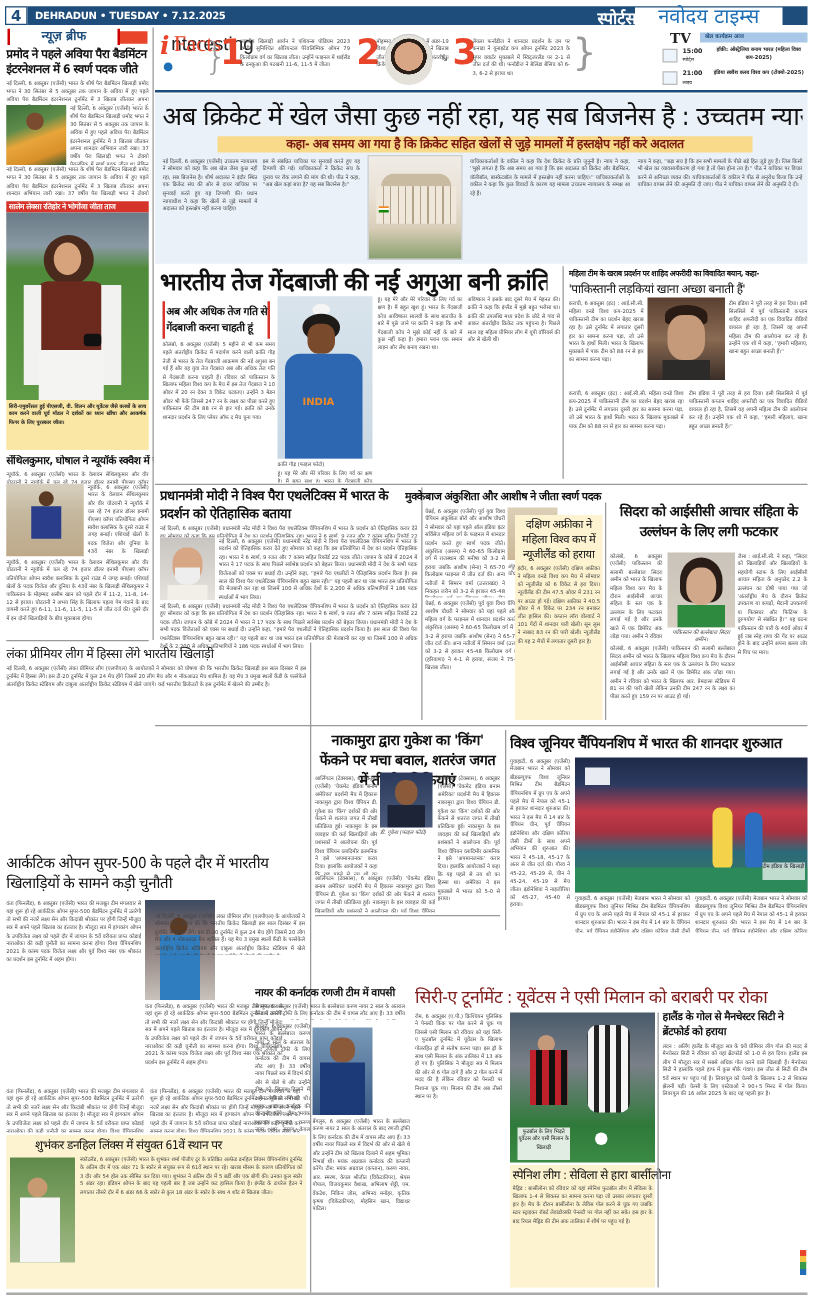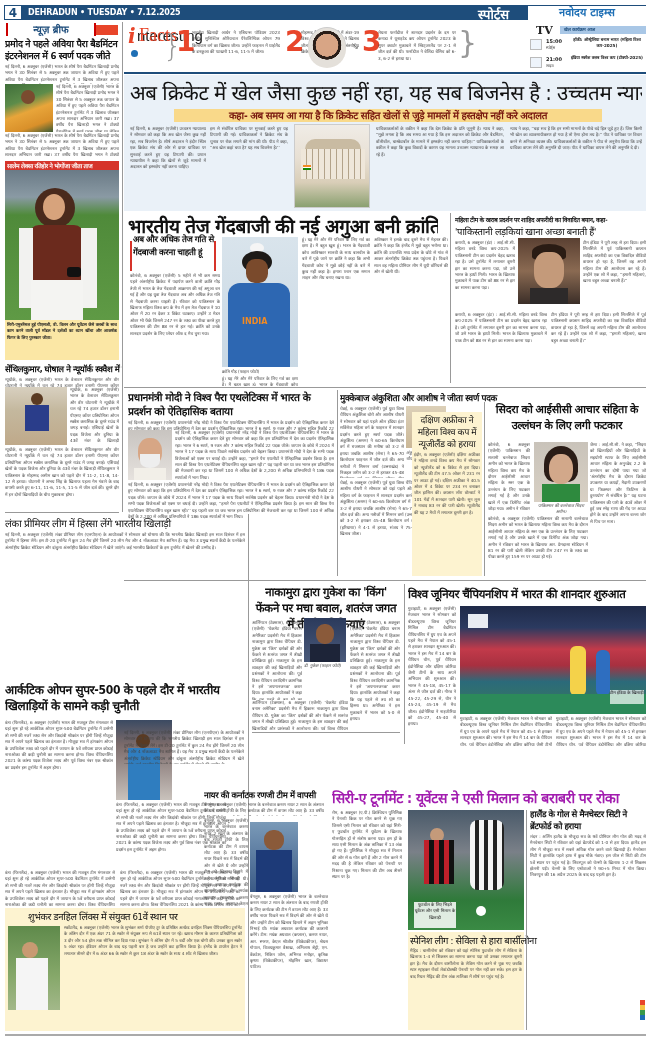--- a/index.html
+++ b/index.html
@@ -8,21 +8,21 @@
 .body-text{font-size:4.2px;line-height:6.4px;color:#444;text-align:justify;overflow:hidden}
 .hl{font-family:"DejaVu Sans Condensed","DejaVu Sans",sans-serif;font-weight:bold;color:#111;letter-spacing:-0.3px;overflow:hidden;white-space:nowrap}
 .photo{overflow:hidden}
 .vr{position:absolute;background:#999;width:1px}
 .hr{position:absolute;background:#999;height:1px}
 
 #masthead{left:4px;top:5px;width:642px;height:15px;background:#1e4d7b;color:#fff}
 #pageno{left:4px;top:5px;width:18px;height:15px;background:#fff;color:#1e4d7b;font-weight:bold;font-size:12px;text-align:center;line-height:15px;border:1px solid #1e4d7b}
 #dateline{left:28px;top:8px;font-size:8px;color:#fff;font-weight:bold;letter-spacing:-0.2px}
 #section-title{left:478px;top:5px;font-size:13px;color:#fff;font-weight:bold}
-#brand{left:528px;top:6px;width:118px;height:14px;background:#fff;color:#1e6fb5;font-size:11px;font-weight:bold;text-align:center;line-height:14px}
+#brand{left:508px;top:6px;width:118px;height:14px;background:#fff;color:#1e6fb5;font-size:16px;font-weight:normal;text-align:center;line-height:14px}
 
 #nb-label{left:6px;top:23px;width:90px;height:13px;border-left:2px solid #c00;border-right:2px solid #c00;font-size:10px;color:#1e4d7b;text-align:center;line-height:13px;font-weight:bold}
 #nb-bar{left:96px;top:25px;width:22px;height:10px;background:#e8452a}
 .facts-num{font-size:28px;color:#e8452a;font-weight:bold;line-height:28px}
 #tv-bar{left:560px;top:26px;width:86px;height:8px;background:#a9c7e6}
 </style>
 </head>
 <body>
 
 <div class="abs" id="masthead"></div>
@@ -63,21 +63,21 @@
   <div style="position:absolute;left:20px;top:18px;width:24px;height:26px;background:#2a3d8a"></div>
 </div>
 <div class="abs body-text" style="left:70px;top:387px;width:49px;height:58px">न्यूयॉर्क, 6 अक्तूबर (एजेंसी) भारत के वेलावन सेंथिलकुमार और वीर चोटरानी ने न्यूयॉर्क में चल रहे 74 हजार डॉलर इनामी पीएसए कॉपर प्रतियोगिता ओपन स्क्वैश क्लासिक के दूसरे राउंड में जगह बनाई। एशियाई खेलों के पदक विजेता और दुनिया के 43वें नंबर के खिलाड़ी सेंथिलकुमार ने पाकिस्तान के मोहम्मद असीम खान को पहले दौर में 11-2, 11-8, 14-12 से हराया। चोटरानी ने अभय सिंह के खिलाफ पहला गेम गंवाने के बाद वापसी करते हुए 6-11, 11-6, 11-5, 11-5 से जीत दर्ज की। दूसरे दौर में इन दोनों खिलाड़ियों के बीच मुकाबला होगा।</div>
 <div class="abs body-text" style="left:5px;top:447px;width:114px;height:60px">न्यूयॉर्क, 6 अक्तूबर (एजेंसी) भारत के वेलावन सेंथिलकुमार और वीर चोटरानी ने न्यूयॉर्क में चल रहे 74 हजार डॉलर इनामी पीएसए कॉपर प्रतियोगिता ओपन स्क्वैश क्लासिक के दूसरे राउंड में जगह बनाई। एशियाई खेलों के पदक विजेता और दुनिया के 43वें नंबर के खिलाड़ी सेंथिलकुमार ने पाकिस्तान के मोहम्मद असीम खान को पहले दौर में 11-2, 11-8, 14-12 से हराया। चोटरानी ने अभय सिंह के खिलाफ पहला गेम गंवाने के बाद वापसी करते हुए 6-11, 11-6, 11-5, 11-5 से जीत दर्ज की। दूसरे दौर में इन दोनों खिलाड़ियों के बीच मुकाबला होगा।</div>
 
 <div class="hr" style="left:5px;top:512px;width:114px"></div>
 
 <div class="abs hl" style="left:5px;top:517px;width:240px;font-size:10px;line-height:13px;font-weight:normal">लंका प्रीमियर लीग में हिस्सा लेंगे भारतीय खिलाड़ी</div>
 <div class="abs body-text" style="left:5px;top:532px;width:240px;height:44px">नई दिल्ली, 6 अक्तूबर (एजेंसी) लंका प्रीमियर लीग (एलपीएल) के आयोजकों ने सोमवार को घोषणा की कि भारतीय क्रिकेट खिलाड़ी इस साल दिसंबर में इस टूर्नामेंट में हिस्सा लेंगे। इस टी-20 टूर्नामेंट में कुल 24 मैच होंगे जिसमें 20 लीग मैच और 4 नॉकआउट मैच शामिल हैं। यह मैच 3 प्रमुख स्थलों कैंडी के पल्लेकेले अंतर्राष्ट्रीय क्रिकेट स्टेडियम और दांबुला अंतर्राष्ट्रीय क्रिकेट स्टेडियम में खेले जाएंगे। कई भारतीय क्रिकेटरों के इस टूर्नामेंट में खेलने की उम्मीद है।</div>
 
-<div class="abs hl" style="left:5px;top:682px;width:240px;font-size:12px;line-height:16px;font-weight:bold;white-space:normal">आर्कटिक ओपन सुपर-500 के पहले दौर में भारतीय खिलाड़ियों के सामने कड़ी चुनौती</div>
+<div class="abs hl" style="left:5px;top:682px;width:240px;font-size:12px;line-height:16px;font-weight:normal;white-space:normal">आर्कटिक ओपन सुपर-500 के पहले दौर में भारतीय खिलाड़ियों के सामने कड़ी चुनौती</div>
 <div class="abs body-text" style="left:5px;top:720px;width:108px;height:148px">वंता (फिनलैंड), 6 अक्तूबर (एजेंसी) भारत की मजबूत टीम मंगलवार से यहां शुरू हो रहे आर्कटिक ओपन सुपर-500 बैडमिंटन टूर्नामेंट में उतरेगी तो सभी की नजरें लक्ष्य सेन और किदांबी श्रीकांत पर होंगी जिन्हें मौजूदा सत्र में अपने पहले खिताब का इंतजार है। मौजूदा सत्र में हांगकांग ओपन के उपविजेता लक्ष्य को पहले दौर में जापान के 5वें वरीयता प्राप्त कोडाई नाराओका की कड़ी चुनौती का सामना करना होगा। विश्व चैंपियनशिप 2021 के कांस्य पदक विजेता लक्ष्य और पूर्व विश्व नंबर एक श्रीकांत का प्रदर्शन इस टूर्नामेंट में अहम होगा।</div>
 <div class="abs photo" style="left:116px;top:720px;width:56px;height:80px;background:linear-gradient(180deg,#3b4a62 0%,#7a6a6a 30%,#c9c2bc 100%)">
   <div style="position:absolute;left:20px;top:14px;width:14px;height:14px;border-radius:50%;background:#5a3a22"></div>
   <div style="position:absolute;left:12px;top:28px;width:32px;height:52px;background:#2f7dbf"></div>
 </div>
 <div class="abs body-text" style="left:116px;top:802px;width:110px;height:66px">वंता (फिनलैंड), 6 अक्तूबर (एजेंसी) भारत की मजबूत टीम मंगलवार से यहां शुरू हो रहे आर्कटिक ओपन सुपर-500 बैडमिंटन टूर्नामेंट में उतरेगी तो सभी की नजरें लक्ष्य सेन और किदांबी श्रीकांत पर होंगी जिन्हें मौजूदा सत्र में अपने पहले खिताब का इंतजार है। मौजूदा सत्र में हांगकांग ओपन के उपविजेता लक्ष्य को पहले दौर में जापान के 5वें वरीयता प्राप्त कोडाई नाराओका की कड़ी चुनौती का सामना करना होगा। विश्व चैंपियनशिप 2021 के कांस्य पदक विजेता लक्ष्य और पूर्व विश्व नंबर एक श्रीकांत का प्रदर्शन इस टूर्नामेंट में अहम होगा।</div>
 
 <div class="abs" style="left:5px;top:870px;width:240px;height:40px"></div>
 <div class="abs body-text" style="left:5px;top:870px;width:110px;height:36px">वंता (फिनलैंड), 6 अक्तूबर (एजेंसी) भारत की मजबूत टीम मंगलवार से यहां शुरू हो रहे आर्कटिक ओपन सुपर-500 बैडमिंटन टूर्नामेंट में उतरेगी तो सभी की नजरें लक्ष्य सेन और किदांबी श्रीकांत पर होंगी जिन्हें मौजूदा सत्र में अपने पहले खिताब का इंतजार है। मौजूदा सत्र में हांगकांग ओपन के उपविजेता लक्ष्य को पहले दौर में जापान के 5वें वरीयता प्राप्त कोडाई नाराओका की कड़ी चुनौती का सामना करना होगा। विश्व चैंपियनशिप 2021 के कांस्य पदक विजेता लक्ष्य और पूर्व विश्व नंबर एक श्रीकांत का प्रदर्शन इस टूर्नामेंट में अहम होगा।</div>
 <div class="abs body-text" style="left:120px;top:870px;width:120px;height:36px">वंता (फिनलैंड), 6 अक्तूबर (एजेंसी) भारत की मजबूत टीम मंगलवार से यहां शुरू हो रहे आर्कटिक ओपन सुपर-500 बैडमिंटन टूर्नामेंट में उतरेगी तो सभी की नजरें लक्ष्य सेन और किदांबी श्रीकांत पर होंगी जिन्हें मौजूदा सत्र में अपने पहले खिताब का इंतजार है। मौजूदा सत्र में हांगकांग ओपन के उपविजेता लक्ष्य को पहले दौर में जापान के 5वें वरीयता प्राप्त कोडाई नाराओका की कड़ी चुनौती का सामना करना होगा। विश्व चैंपियनशिप 2021 के कांस्य पदक विजेता लक्ष्य और पूर्व विश्व नंबर एक श्रीकांत का प्रदर्शन इस टूर्नामेंट में अहम होगा।</div>
@@ -138,21 +138,21 @@
   <div style="position:absolute;left:10px;top:14px;width:56px;height:10px;background:#c9bba2;border-radius:28px 28px 0 0"></div>
   <div style="position:absolute;left:6px;top:24px;width:64px;height:30px;background:repeating-linear-gradient(90deg,#efe7da 0 5px,#b3a38a 5px 6px)"></div>
   <div style="position:absolute;left:8px;top:40px;width:8px;height:5px;background:linear-gradient(#f08a24 33%,#fff 33% 66%,#138808 66%)"></div>
 </div>
 <div class="abs body-text" style="left:376px;top:126px;width:128px;height:82px">याचिकाकर्ताओं के वकील ने कहा कि देश क्रिकेट के प्रति जुनूनी है। न्याय ने कहा, ''मुझे लगता है कि अब समय आ गया है कि इस अदालत को क्रिकेट और बैडमिंटन, वॉलीबॉल, बास्केटबॉल के मामले में हस्तक्षेप नहीं करना चाहिए।'' याचिकाकर्ताओं के वकील ने कहा कि कुछ विवादों के कारण यह मामला उच्चतम न्यायालय के समक्ष आ रहे हैं।</div>
 <div class="abs body-text" style="left:510px;top:126px;width:132px;height:82px">न्याय ने कहा, ''बड़ा सच है कि इन सभी मामलों के पीछे बड़े हित जुड़े हुए हैं। जिस किसी भी खेल का व्यावसायीकरण हो गया है तो ऐसा होना तय है।'' पीठ ने याचिका पर विचार करने से अनिच्छा व्यक्त की। याचिकाकर्ताओं के वकील ने पीठ से अनुरोध किया कि उन्हें याचिका वापस लेने की अनुमति दी जाए। पीठ ने याचिका वापस लेने की अनुमति दे दी।</div>
 
 <div class="abs hl" style="left:128px;top:213px;width:310px;font-size:19px;line-height:26px">भारतीय तेज गेंदबाजी की नई अगुआ बनी क्रांति गौड़</div>
 <div class="abs" style="left:130px;top:241px;width:2px;height:30px;background:#d6342a"></div>
 <div class="abs" style="left:214px;top:241px;width:2px;height:30px;background:#d6342a"></div>
-<div class="abs hl" style="left:133px;top:233px;width:82px;font-size:8.5px;line-height:13px;white-space:normal">अब और अधिक तेज गति से गेंदबाजी करना चाहती हूं</div>
+<div class="abs hl" style="left:133px;top:244px;width:82px;font-size:8.5px;line-height:13px;white-space:normal">अब और अधिक तेज गति से गेंदबाजी करना चाहती हूं</div>
 <div class="abs body-text" style="left:130px;top:273px;width:90px;height:110px">कोलंबो, 6 अक्तूबर (एजेंसी) 5 महीने से भी कम समय पहले अंतर्राष्ट्रीय क्रिकेट में पदार्पण करने वाली क्रांति गौड़ तेजी से भारत के तेज गेंदबाजी आक्रमण की नई अगुआ बन गई हैं और यह युवा तेज गेंदबाज अब और अधिक तेज गति से गेंदबाजी करना चाहती हैं। रविवार को पाकिस्तान के खिलाफ महिला विश्व कप के मैच में इस तेज गेंदबाज ने 10 ओवर में 20 रन देकर 3 विकेट चटकाए। उन्होंने 3 मेडन ओवर भी फेंके जिससे 247 रन के लक्ष्य का पीछा करते हुए पाकिस्तान की टीम 88 रन से हार गई। क्रांति को उनके शानदार प्रदर्शन के लिए प्लेयर ऑफ द मैच चुना गया।</div>
 <div class="abs photo" style="left:222px;top:237px;width:76px;height:130px;background:linear-gradient(180deg,#d9e4ec 0%,#c9d8e4 100%)">
   <div style="position:absolute;left:28px;top:6px;width:14px;height:10px;border-radius:50%;background:#f5f5f5"></div>
   <div style="position:absolute;left:20px;top:14px;width:30px;height:22px;border-radius:50%;background:#1d1a18"></div>
   <div style="position:absolute;left:24px;top:22px;width:22px;height:24px;border-radius:40%;background:#7a4a2c"></div>
   <div style="position:absolute;left:6px;top:46px;width:62px;height:84px;background:#2d67b2;border-radius:12px 12px 0 0"></div>
   <div style="position:absolute;left:20px;top:80px;font-size:8px;color:#f08a24;font-weight:bold">INDIA</div>
 </div>
 <div class="abs body-text" style="left:222px;top:369px;width:76px;height:14px">क्रांति गौड़ (फाइल फोटो)</div>
 <div class="abs body-text" style="left:222px;top:376px;width:76px;height:10px">हूं। यह मेरे और मेरे परिवार के लिए गर्व का क्षण है। मैं बहुत खुश हूं। भारत के गेंदबाजी कोच आविष्कार सालवी के साथ बातचीत के बारे में पूछे जाने पर क्रांति ने कहा कि अभी गेंदबाजी कोच ने मुझे कोई नहीं के बारे में कुछ नहीं कहा है। हमारा प्लान एक समान लाइन और लेंथ बनाए रखना था।</div>
@@ -178,21 +178,21 @@
 <div class="abs body-text" style="left:128px;top:420px;width:206px;height:10px">नई दिल्ली, 6 अक्तूबर (एजेंसी) प्रधानमंत्री नरेंद्र मोदी ने विश्व पैरा एथलेटिक्स चैंपियनशिप में भारत के प्रदर्शन को ऐतिहासिक करार देते हुए सोमवार को कहा कि इस प्रतियोगिता में देश का प्रदर्शन ऐतिहासिक रहा। भारत ने 6 स्वर्ण, 9 रजत और 7 कांस्य सहित रिकॉर्ड 22 पदक जीते। जापान के कोबे में 2024 में भारत ने 17 पदक के साथ पिछले सर्वश्रेष्ठ प्रदर्शन को बेहतर किया। प्रधानमंत्री मोदी ने देश के सभी पदक विजेताओं को एक्स पर बधाई दी। उन्होंने कहा, ''हमारे पैरा एथलीटों ने ऐतिहासिक प्रदर्शन किया है। इस साल की विश्व पैरा एथलेटिक्स चैंपियनशिप बहुत खास रही।'' यह पहली बार था जब भारत इस प्रतियोगिता की मेजबानी कर रहा था जिसमें 100 से अधिक देशों के 2,200 से अधिक प्रतिभागियों ने 186 पदक स्पर्धाओं में भाग लिया।</div>
 <div class="abs photo" style="left:128px;top:430px;width:44px;height:50px;background:linear-gradient(180deg,#c8c4c0 0%,#e6e2de 100%)">
   <div style="position:absolute;left:10px;top:8px;width:24px;height:28px;border-radius:45%;background:#d7a685"></div>
   <div style="position:absolute;left:12px;top:24px;width:20px;height:14px;border-radius:0 0 50% 50%;background:#eee"></div>
   <div style="position:absolute;left:6px;top:38px;width:32px;height:12px;background:#f2efe8"></div>
 </div>
 <div class="abs body-text" style="left:175px;top:430px;width:159px;height:50px">नई दिल्ली, 6 अक्तूबर (एजेंसी) प्रधानमंत्री नरेंद्र मोदी ने विश्व पैरा एथलेटिक्स चैंपियनशिप में भारत के प्रदर्शन को ऐतिहासिक करार देते हुए सोमवार को कहा कि इस प्रतियोगिता में देश का प्रदर्शन ऐतिहासिक रहा। भारत ने 6 स्वर्ण, 9 रजत और 7 कांस्य सहित रिकॉर्ड 22 पदक जीते। जापान के कोबे में 2024 में भारत ने 17 पदक के साथ पिछले सर्वश्रेष्ठ प्रदर्शन को बेहतर किया। प्रधानमंत्री मोदी ने देश के सभी पदक विजेताओं को एक्स पर बधाई दी। उन्होंने कहा, ''हमारे पैरा एथलीटों ने ऐतिहासिक प्रदर्शन किया है। इस साल की विश्व पैरा एथलेटिक्स चैंपियनशिप बहुत खास रही।'' यह पहली बार था जब भारत इस प्रतियोगिता की मेजबानी कर रहा था जिसमें 100 से अधिक देशों के 2,200 से अधिक प्रतिभागियों ने 186 पदक स्पर्धाओं में भाग लिया।</div>
 <div class="abs body-text" style="left:128px;top:482px;width:206px;height:92px">नई दिल्ली, 6 अक्तूबर (एजेंसी) प्रधानमंत्री नरेंद्र मोदी ने विश्व पैरा एथलेटिक्स चैंपियनशिप में भारत के प्रदर्शन को ऐतिहासिक करार देते हुए सोमवार को कहा कि इस प्रतियोगिता में देश का प्रदर्शन ऐतिहासिक रहा। भारत ने 6 स्वर्ण, 9 रजत और 7 कांस्य सहित रिकॉर्ड 22 पदक जीते। जापान के कोबे में 2024 में भारत ने 17 पदक के साथ पिछले सर्वश्रेष्ठ प्रदर्शन को बेहतर किया। प्रधानमंत्री मोदी ने देश के सभी पदक विजेताओं को एक्स पर बधाई दी। उन्होंने कहा, ''हमारे पैरा एथलीटों ने ऐतिहासिक प्रदर्शन किया है। इस साल की विश्व पैरा एथलेटिक्स चैंपियनशिप बहुत खास रही।'' यह पहली बार था जब भारत इस प्रतियोगिता की मेजबानी कर रहा था जिसमें 100 से अधिक देशों के 2,200 से अधिक प्रतिभागियों ने 186 पदक स्पर्धाओं में भाग लिया।</div>
 
 <div class="vr" style="left:337px;top:390px;height:186px"></div>
-<div class="abs hl" style="left:340px;top:392px;width:170px;font-size:8.8px;line-height:12px">मुक्केबाज अंकुशिता और आशीष ने जीता स्वर्ण पदक</div>
+<div class="abs hl" style="left:324px;top:392px;width:170px;font-size:8.8px;line-height:12px">मुक्केबाज अंकुशिता और आशीष ने जीता स्वर्ण पदक</div>
 <div class="abs body-text" style="left:340px;top:406px;width:64px;height:72px">चेन्नई, 6 अक्तूबर (एजेंसी) पूर्व युवा विश्व चैंपियन अंकुशिता बोरो और आशीष चौधरी ने सोमवार को यहां पहले ऑल इंडिया इंटर सर्विसेज महिला वर्ग के फाइनल में शानदार प्रदर्शन करते हुए स्वर्ण पदक जीते। अंकुशिता (असम) ने 60-65 किलोग्राम वर्ग में राजस्थान की मनीषा को 3-2 से हराया जबकि आशीष (सेना) ने 65-70 किलोग्राम फाइनल में जीत दर्ज की। अन्य नतीजों में सिमरन वर्मा (उत्तराखंड) ने निकहत जरीन को 3-2 से हराकर 45-48 किलोग्राम वर्ग का खिताब जीता। नीतू (हरियाणा) ने 4-1 से हराया, संजय ने 75-80 किलोग्राम वर्ग का खिताब जीता।</div>
 <div class="abs photo" style="left:406px;top:406px;width:40px;height:42px;background:linear-gradient(180deg,#dcd0b8 0%,#cbb898 100%)">
   <div style="position:absolute;left:12px;top:6px;width:16px;height:18px;border-radius:45%;background:#a8754e"></div>
   <div style="position:absolute;left:6px;top:24px;width:28px;height:18px;background:#c0392b"></div>
 </div>
 <div class="abs body-text" style="left:406px;top:450px;width:42px;height:10px;font-style:italic">अंकुशिता बोरो और आशीष चौधरी</div>
 <div class="abs body-text" style="left:340px;top:480px;width:108px;height:96px">चेन्नई, 6 अक्तूबर (एजेंसी) पूर्व युवा विश्व चैंपियन अंकुशिता बोरो और आशीष चौधरी ने सोमवार को यहां पहले ऑल इंडिया इंटर सर्विसेज महिला वर्ग के फाइनल में शानदार प्रदर्शन करते हुए स्वर्ण पदक जीते। अंकुशिता (असम) ने 60-65 किलोग्राम वर्ग में राजस्थान की मनीषा को 3-2 से हराया जबकि आशीष (सेना) ने 65-70 किलोग्राम फाइनल में जीत दर्ज की। अन्य नतीजों में सिमरन वर्मा (उत्तराखंड) ने निकहत जरीन को 3-2 से हराकर 45-48 किलोग्राम वर्ग का खिताब जीता। नीतू (हरियाणा) ने 4-1 से हराया, संजय ने 75-80 किलोग्राम वर्ग का खिताब जीता।</div>
 
 <div class="abs" style="left:406px;top:408px;width:0;height:0"></div>
 <div class="abs" style="left:450px;top:402px;width:0;height:0"></div>
@@ -243,21 +243,21 @@
 <div class="hr" style="left:252px;top:732px;width:148px"></div>
 <div class="abs hl" style="left:204px;top:789px;width:120px;font-size:8.5px;line-height:12px">नायर की कर्नाटक रणजी टीम में वापसी</div>
 <div class="abs body-text" style="left:204px;top:802px;width:120px;height:14px">बेंगलुरु, 6 अक्तूबर (एजेंसी) भारत के बल्लेबाज करुण नायर 2 साल के अंतराल के बाद रणजी ट्रॉफी के लिए कर्नाटक की टीम में वापस लौट आए हैं। 33 वर्षीय नायर पिछले सत्र में विदर्भ की ओर से खेले थे और उन्होंने टीम को खिताब दिलाने में अहम भूमिका निभाई थी। मयंक अग्रवाल कर्नाटक की कप्तानी करेंगे। टीम: मयंक अग्रवाल (कप्तान), करुण नायर, आर. स्मरण, केएल श्रीजीत (विकेटकीपर), श्रेयस गोपाल, विजयकुमार वैशाख, अभिलाष शेट्टी, एम. वेंकटेश, निकिन जोस, अभिनव मनोहर, कृतिक कृष्णा (विकेटकीपर), मोहसिन खान, विद्याधर पाटिल।</div>
 <div class="abs photo" style="left:250px;top:822px;width:48px;height:70px;background:linear-gradient(180deg,#7a9ab8 0%,#3b5a86 100%)">
   <div style="position:absolute;left:14px;top:8px;width:20px;height:20px;border-radius:45%;background:#8a5a3a"></div>
   <div style="position:absolute;left:6px;top:28px;width:36px;height:42px;background:#1d3a78"></div>
 </div>
 <div class="abs body-text" style="left:204px;top:818px;width:44px;height:90px">बेंगलुरु, 6 अक्तूबर (एजेंसी) भारत के बल्लेबाज करुण नायर 2 साल के अंतराल के बाद रणजी ट्रॉफी के लिए कर्नाटक की टीम में वापस लौट आए हैं। 33 वर्षीय नायर पिछले सत्र में विदर्भ की ओर से खेले थे और उन्होंने टीम को खिताब दिलाने में अहम भूमिका निभाई थी। मयंक अग्रवाल कर्नाटक की कप्तानी करेंगे। टीम: मयंक अग्रवाल (कप्तान), करुण नायर, आर. स्मरण, केएल श्रीजीत (विकेटकीपर), श्रेयस गोपाल, विजयकुमार वैशाख, अभिलाष शेट्टी, एम. वेंकटेश, निकिन जोस, अभिनव मनोहर, कृतिक कृष्णा (विकेटकीपर), मोहसिन खान, विद्याधर पाटिल।</div>
 <div class="abs body-text" style="left:250px;top:894px;width:78px;height:136px">बेंगलुरु, 6 अक्तूबर (एजेंसी) भारत के बल्लेबाज करुण नायर 2 साल के अंतराल के बाद रणजी ट्रॉफी के लिए कर्नाटक की टीम में वापस लौट आए हैं। 33 वर्षीय नायर पिछले सत्र में विदर्भ की ओर से खेले थे और उन्होंने टीम को खिताब दिलाने में अहम भूमिका निभाई थी। मयंक अग्रवाल कर्नाटक की कप्तानी करेंगे। टीम: मयंक अग्रवाल (कप्तान), करुण नायर, आर. स्मरण, केएल श्रीजीत (विकेटकीपर), श्रेयस गोपाल, विजयकुमार वैशाख, अभिलाष शेट्टी, एम. वेंकटेश, निकिन जोस, अभिनव मनोहर, कृतिक कृष्णा (विकेटकीपर), मोहसिन खान, विद्याधर पाटिल।</div>
 
-<div class="abs hl" style="left:332px;top:788px;width:314px;font-size:14px;line-height:20px;color:#a21caf;font-weight:bold">सिरी-ए टूर्नामेंट : यूवेंटस ने एसी मिलान को बराबरी पर रोका</div>
+<div class="abs hl" style="left:332px;top:788px;width:314px;font-size:14px;line-height:20px;color:#7f1d1d;font-weight:normal">सिरी-ए टूर्नामेंट : यूवेंटस ने एसी मिलान को बराबरी पर रोका</div>
 <div class="abs body-text" style="left:332px;top:810px;width:70px;height:220px">रोम, 6 अक्तूबर (ए.पी.) क्रिश्चियन पुलिसिक ने पेनल्टी किक पर गोल करने से चूक गए जिससे एसी मिलान को रविवार को यहां सिरी-ए फुटबॉल टूर्नामेंट में यूवेंटस के खिलाफ गोलरहित ड्रॉ से संतोष करना पड़ा। इस ड्रॉ के साथ एसी मिलान के अंक तालिका में 13 अंक हो गए हैं। पुलिसिक ने मौजूदा सत्र में मिलान की ओर से 6 गोल दागे हैं और 2 गोल करने में मदद की है लेकिन रविवार को पेनल्टी पर निशाना चूक गए। मिलान की टीम अब तीसरे स्थान पर है।</div>
 <div class="abs photo" style="left:408px;top:810px;width:116px;height:120px;background:linear-gradient(180deg,#4a5a6a 0%,#7a8088 35%,#2f7a3a 75%,#3a8a44 100%)">
   <div style="position:absolute;left:22px;top:18px;width:14px;height:14px;border-radius:50%;background:#c49a7a"></div>
   <div style="position:absolute;left:16px;top:30px;width:30px;height:44px;background:repeating-linear-gradient(90deg,#c0202a 0 5px,#111 5px 10px)"></div>
   <div style="position:absolute;left:62px;top:10px;width:34px;height:70px;background:repeating-linear-gradient(90deg,#f5f5f5 0 5px,#222 5px 9px);border-radius:8px"></div>
   <div style="position:absolute;left:68px;top:96px;width:10px;height:10px;border-radius:50%;background:#fff"></div>
 </div>
 <div class="abs body-text" style="left:414px;top:902px;width:42px;height:26px;background:rgba(255,255,255,.85);color:#111;text-align:center">फुटबॉल के लिए भिड़ते यूवेंटस और एसी मिलान के खिलाड़ी</div>
 
 <div class="abs" style="left:408px;top:932px;width:116px;height:98px;background:#fdf3d0"></div>

